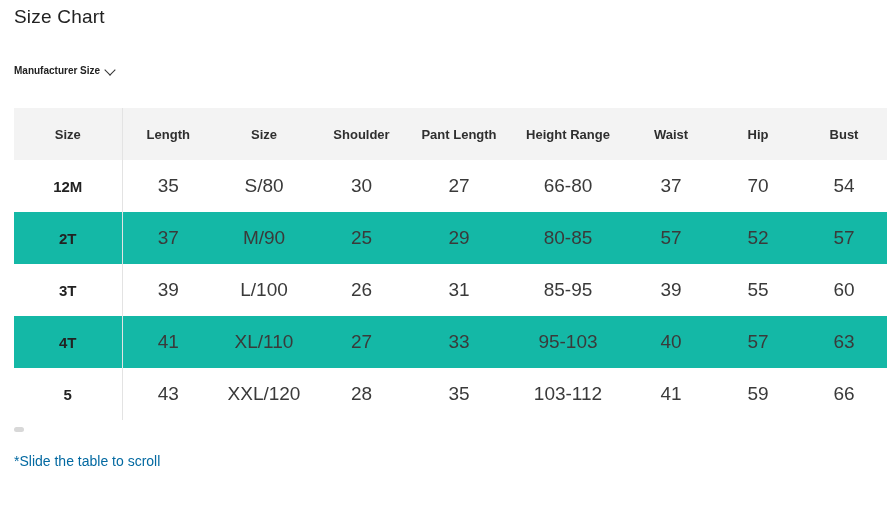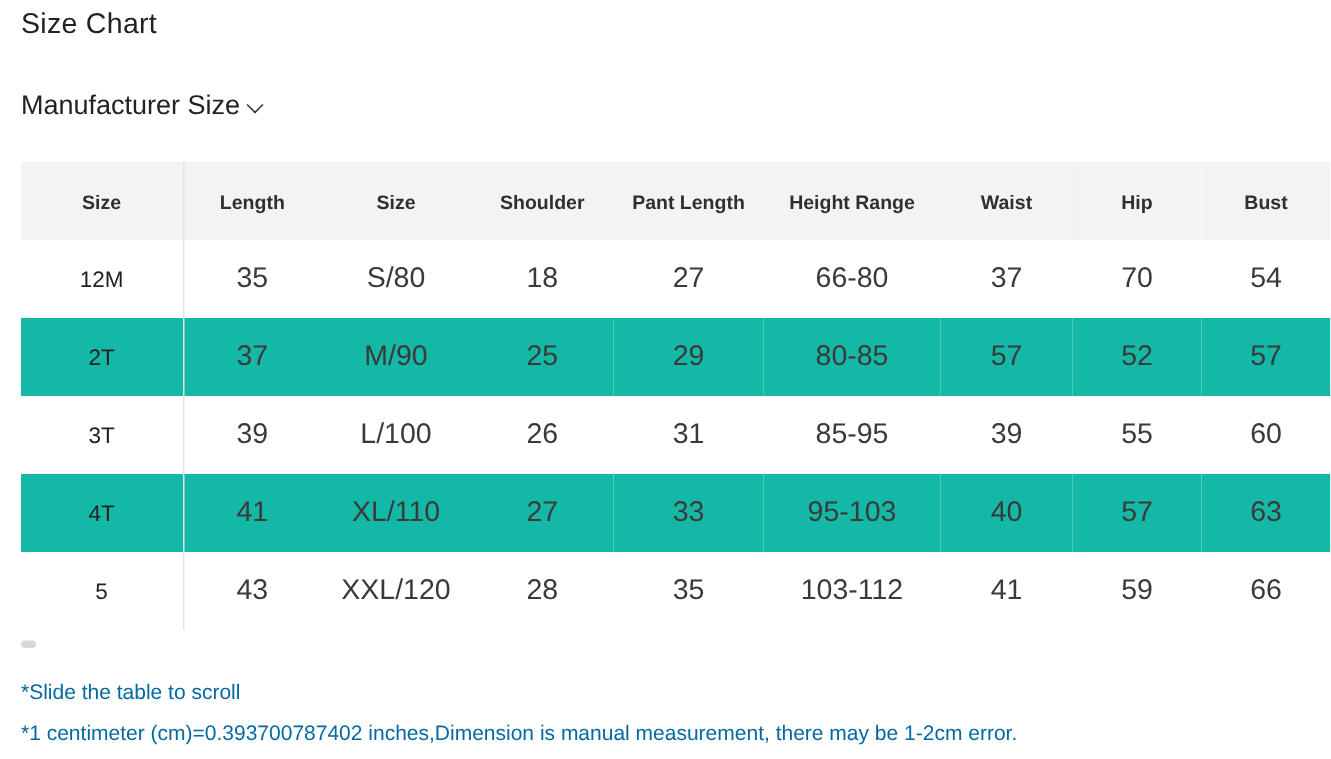--- a/index.html
+++ b/index.html
@@ -29,22 +29,22 @@
     letter-spacing: 0.2px;
   }
   .subrow {
     display: flex;
     align-items: center;
     margin-top: 22px;
     height: 40px;
     position: relative;
   }
   .manufacturer {
-    font-size: 18px;
-    font-weight: normal;
+    font-size: 10px;
+    font-weight: bold;
     color: #222222;
     display: inline-flex;
     align-items: center;
     cursor: pointer;
   }
   .chev {
     display: inline-block;
     margin-left: 6px;
     width: 10px;
     height: 10px;
@@ -107,21 +107,21 @@
     color: #2f2f2f;
     font-size: 13px;
   }
   table.size-table tbody tr.odd {
     background: #ffffff;
   }
   table.size-table tbody tr.even {
     background: #14b8a6;
   }
   table.size-table tbody td.firstcol {
-    font-weight: normal;
+    font-weight: bold;
     color: #222222;
     font-size: 15px;
   }
   table.size-table td.firstcol,
   table.size-table th.firstcol {
     border-right: 1px solid #e3e3e3;
   }
   col.c0 { width: 108px; }
   col.c1 { width: 92px; }
   col.c2 { width: 100px; }
@@ -202,21 +202,21 @@
           <th>Waist</th>
           <th>Hip</th>
           <th>Bust</th>
         </tr>
       </thead>
       <tbody>
         <tr class="odd">
           <td class="firstcol">12M</td>
           <td>35</td>
           <td>S/80</td>
-          <td>18</td>
+          <td>30</td>
           <td>27</td>
           <td>66-80</td>
           <td>37</td>
           <td>70</td>
           <td>54</td>
         </tr>
         <tr class="even">
           <td class="firstcol">2T</td>
           <td>37</td>
           <td>M/90</td>
@@ -264,16 +264,15 @@
     </table>
   </div>
 
   <div class="scrollbar">
     <div class="scroll-track"></div>
     <div class="scroll-thumb"></div>
   </div>
 
   <div class="note">
     <div>*Slide the table to scroll</div>
-    <div>*1 centimeter (cm)=0.393700787402 inches,Dimension is manual measurement, there may be 1-2cm error.</div>
   </div>
 
 </div>
 
 </body></html>

